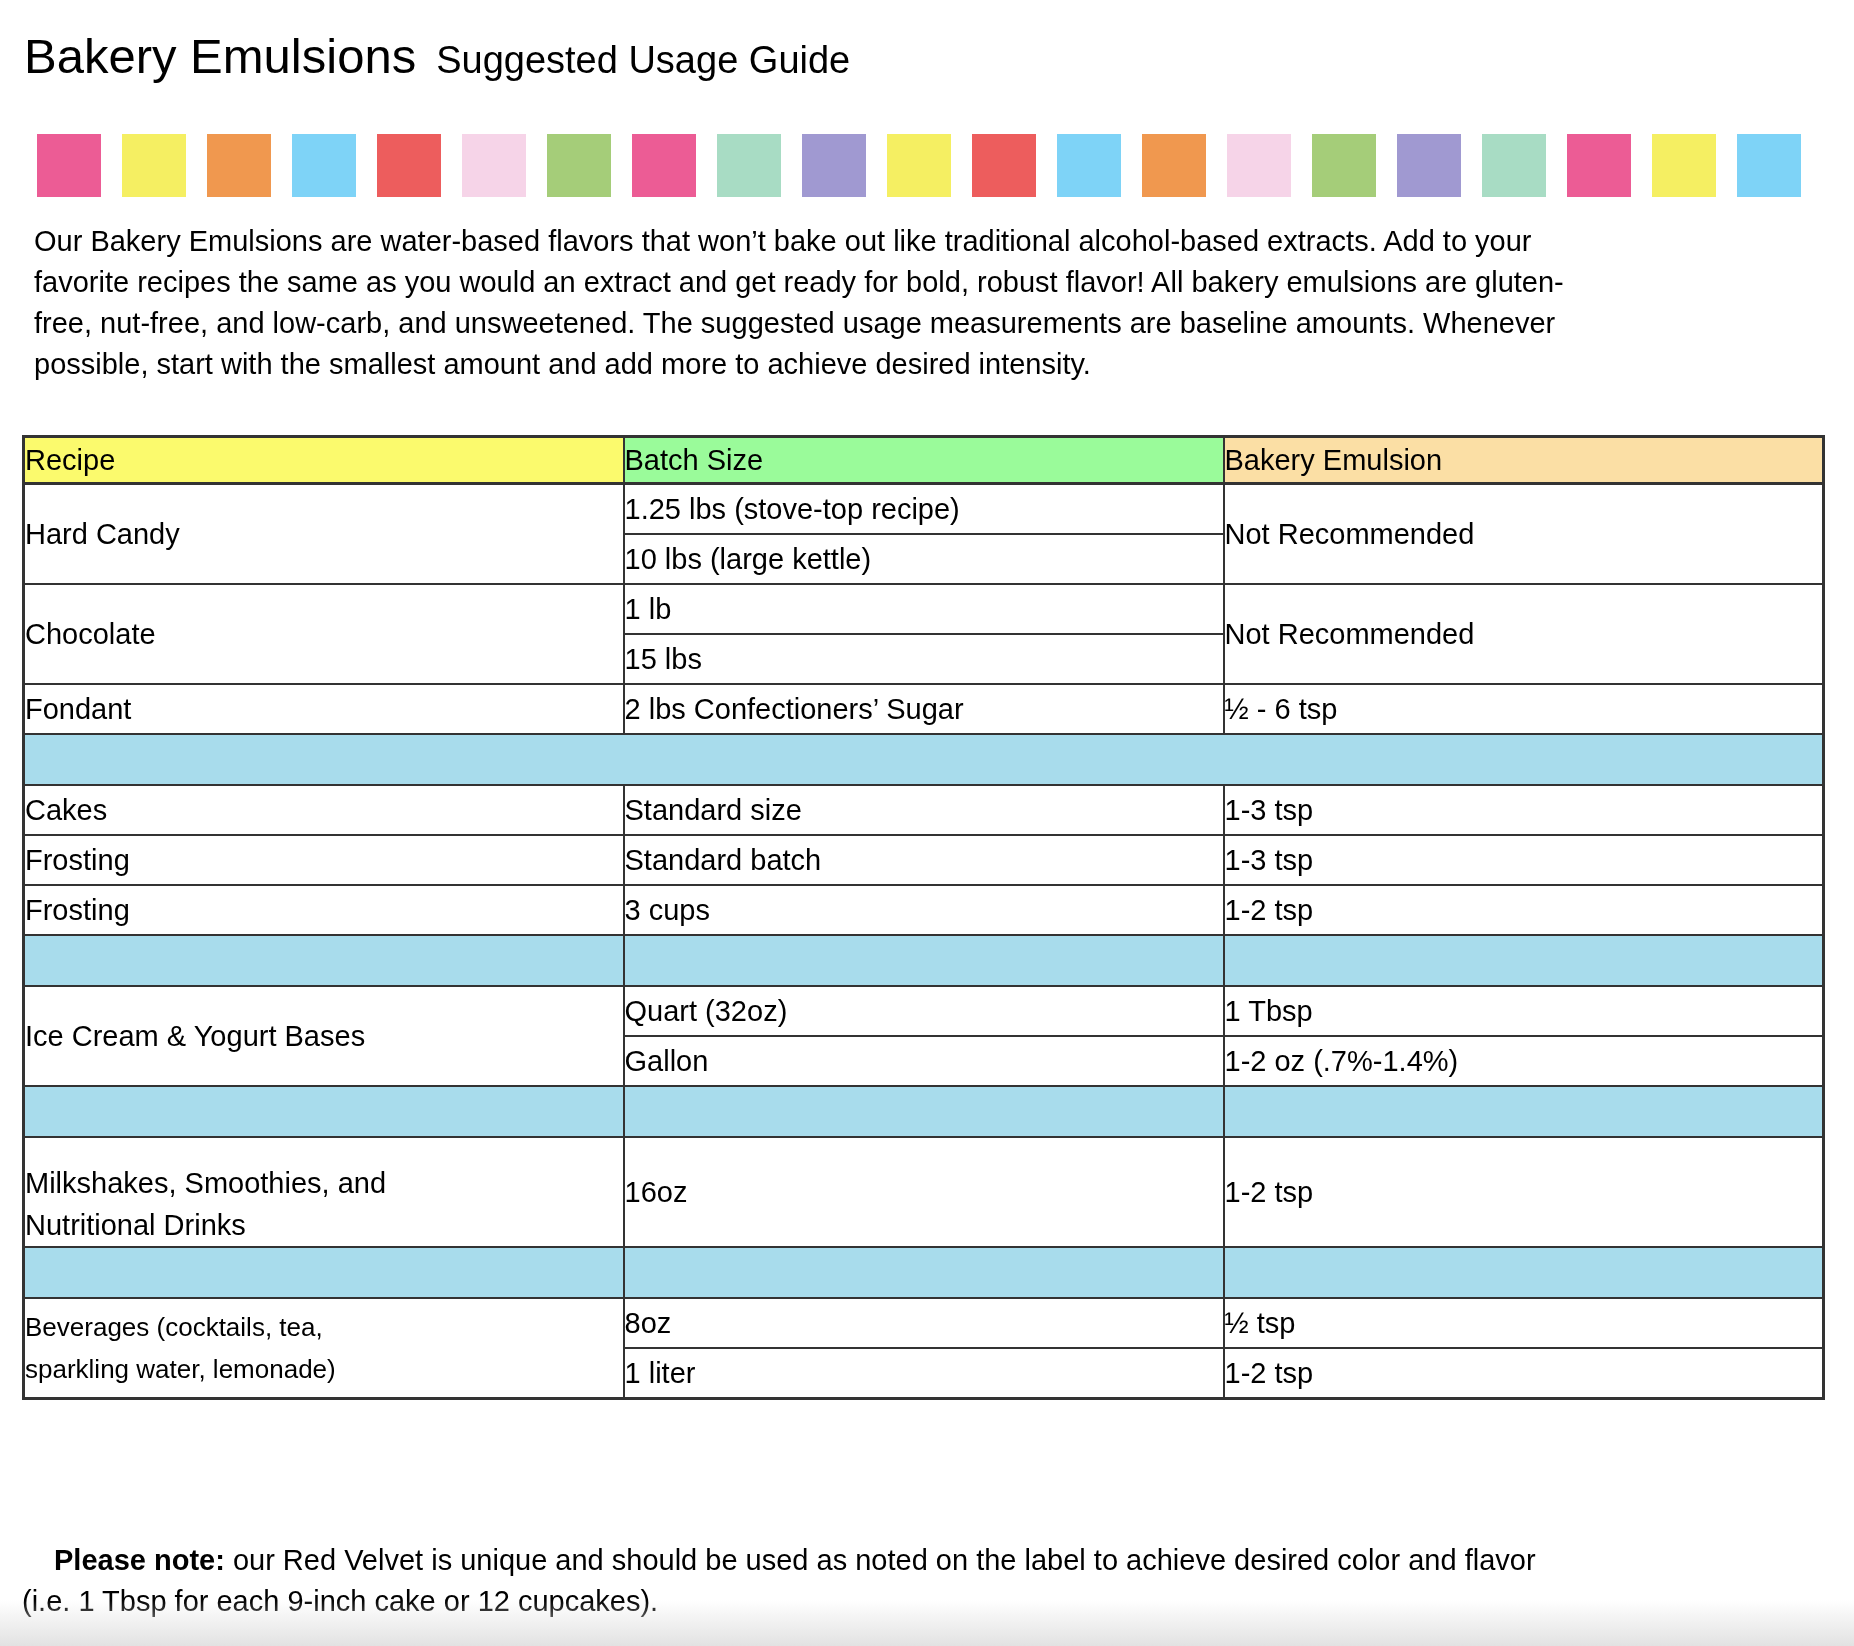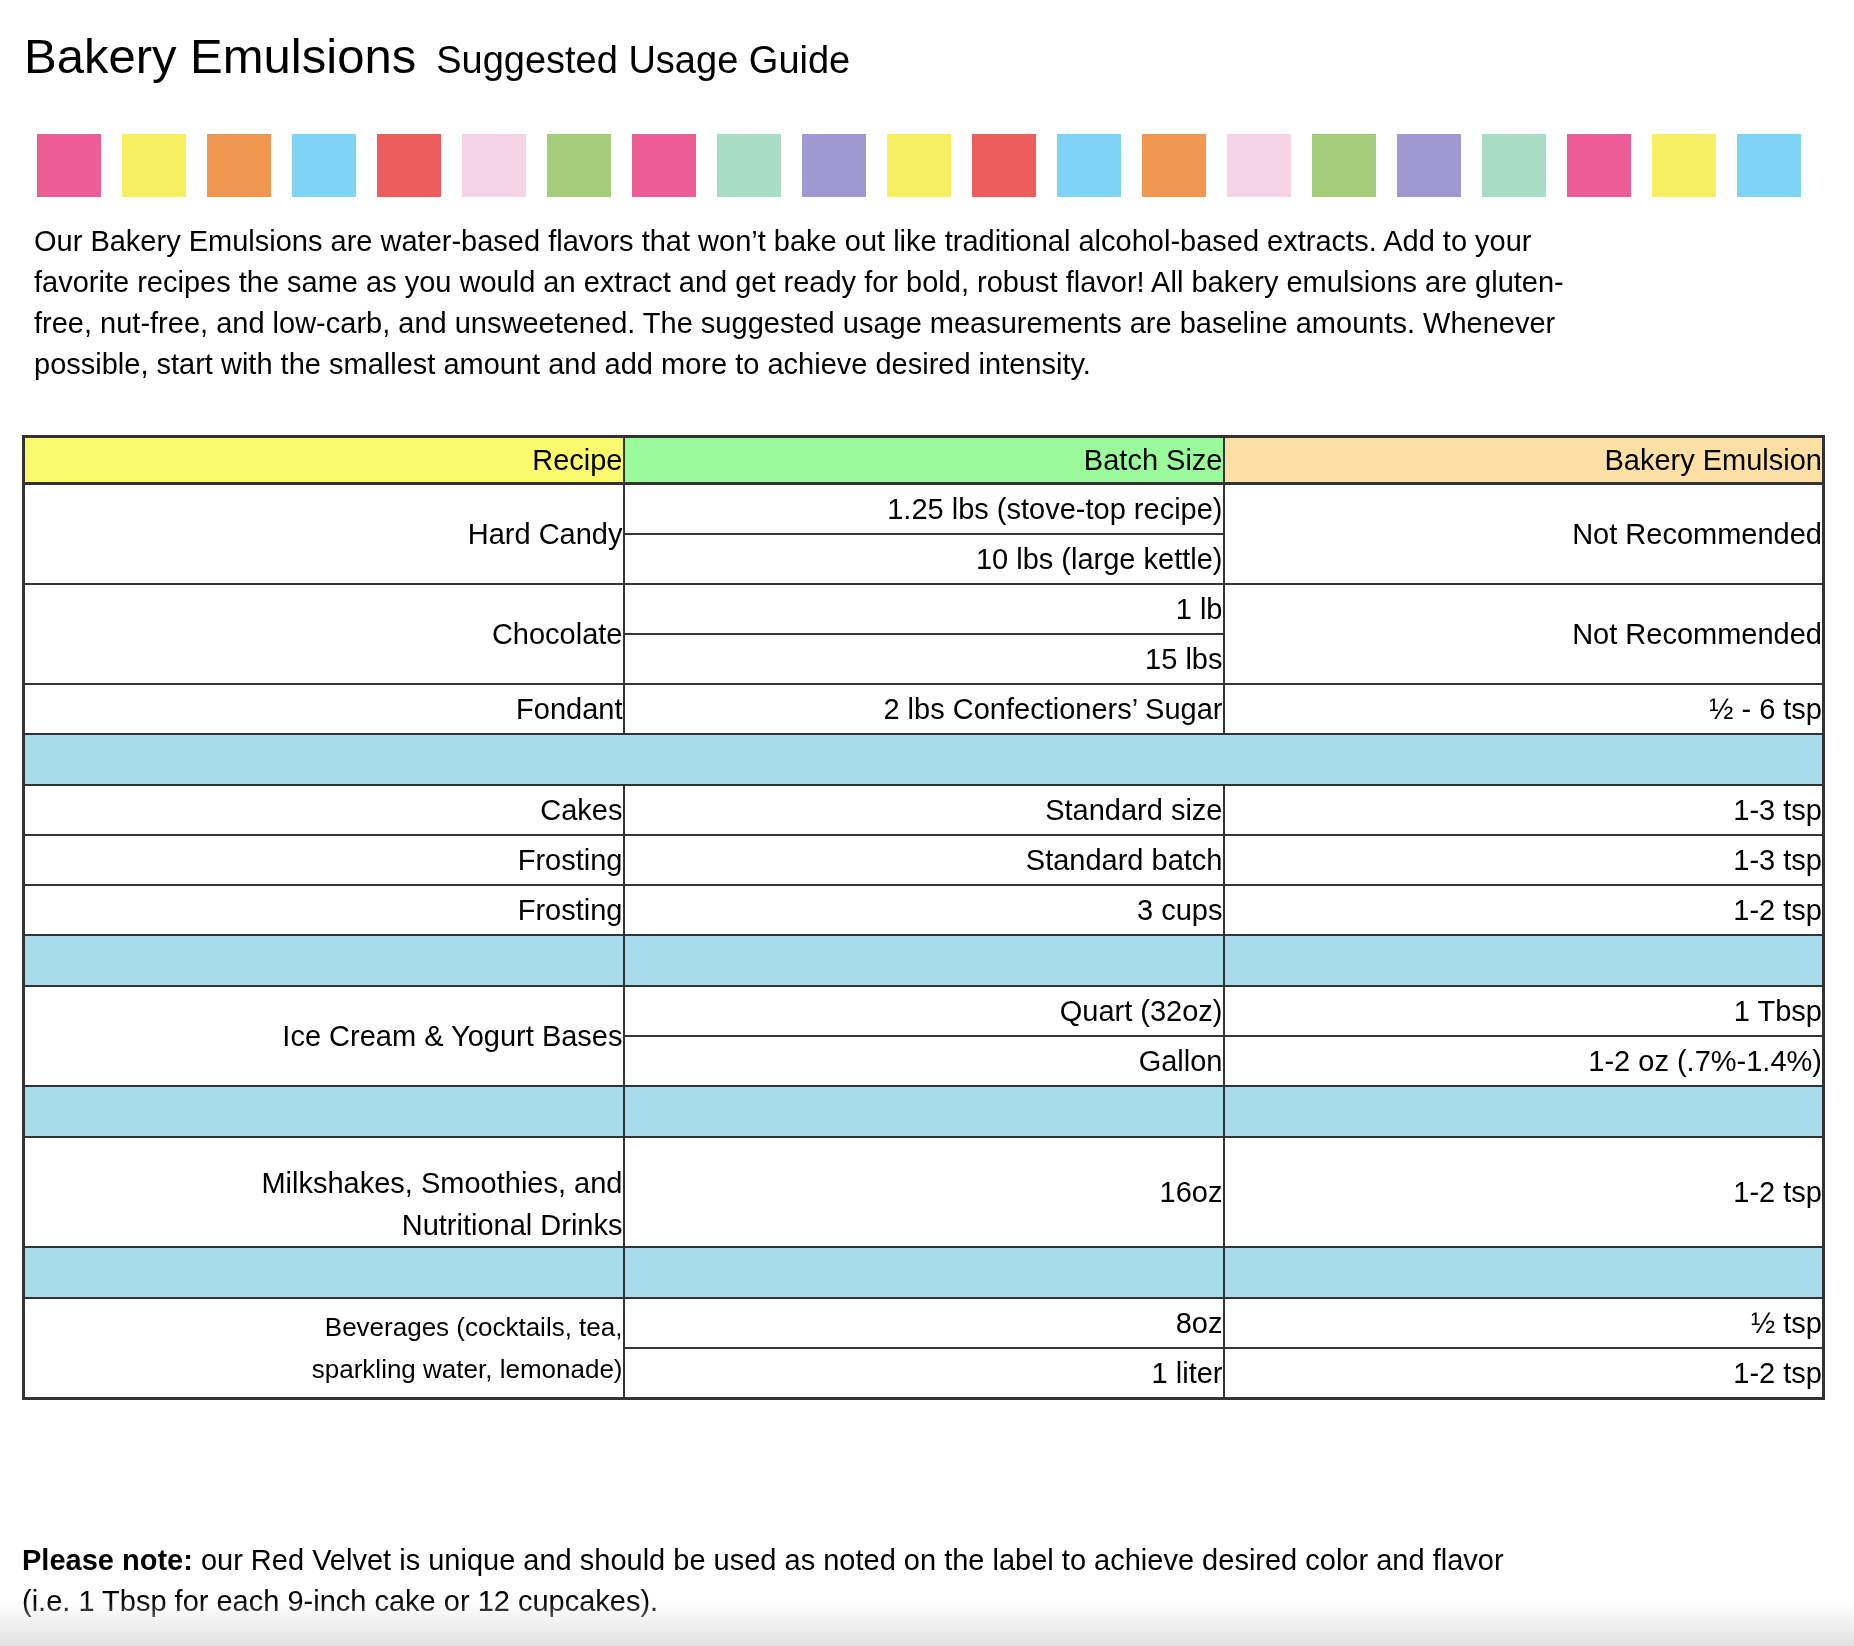--- a/index.html
+++ b/index.html
@@ -53,21 +53,21 @@
   table.usage {
     margin: 50px 0 0 22px;
     width: 1800px;
     border-collapse: collapse;
     table-layout: fixed;
     font-size: 29px;
     border: 3px solid var(--border-dark, #333);
   }
   table.usage td, table.usage th {
     border: 2px solid var(--border-dark, #333);
-    text-align: right;
+    text-align: left;
     vertical-align: middle;
     padding: 0;
     font-weight: 400;
     overflow: hidden;
   }
   table.usage th {
     height: 44px;
     border-bottom-width: 3px;
   }
   table.usage td { height: 48px; }
@@ -93,21 +93,21 @@
     font-size: 26px;
     line-height: 42px;
   }
   
   .note {
     margin: 140px 0 0 22px;
     width: 1530px;
     font-size: 29px;
     line-height: 41px;
   }
-  .note b { font-weight: 700; }
+  .note b { font-weight: 700; margin-left: 32px; }
   
   .bottom-fade {
     position: absolute;
     left: 0; right: 0; bottom: 0;
     height: 46px;
     background: linear-gradient(to bottom, rgba(229,229,229,0), #e2e2e2);
     pointer-events: none;
   }
 </style>
 </head>

